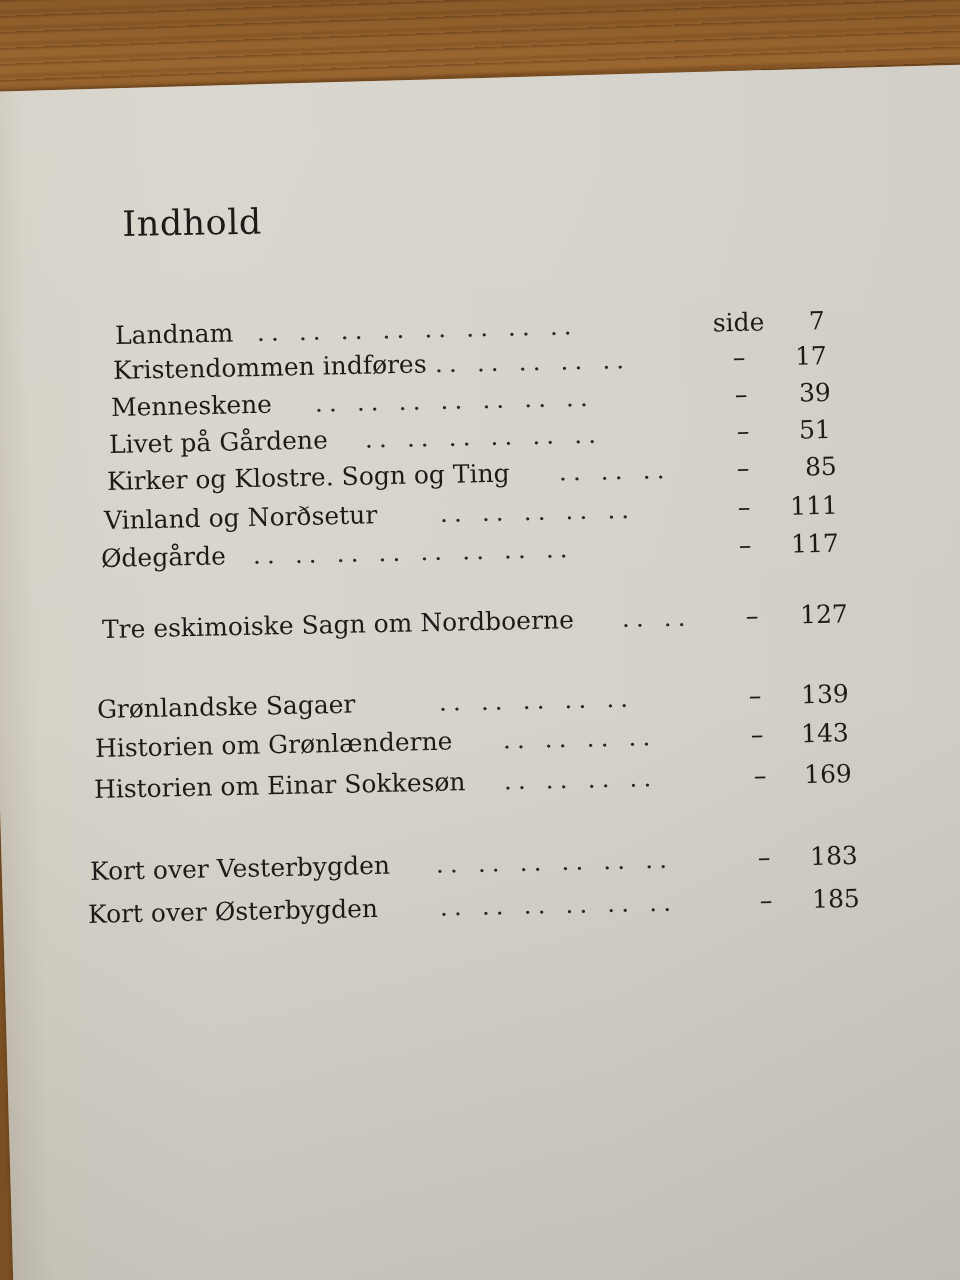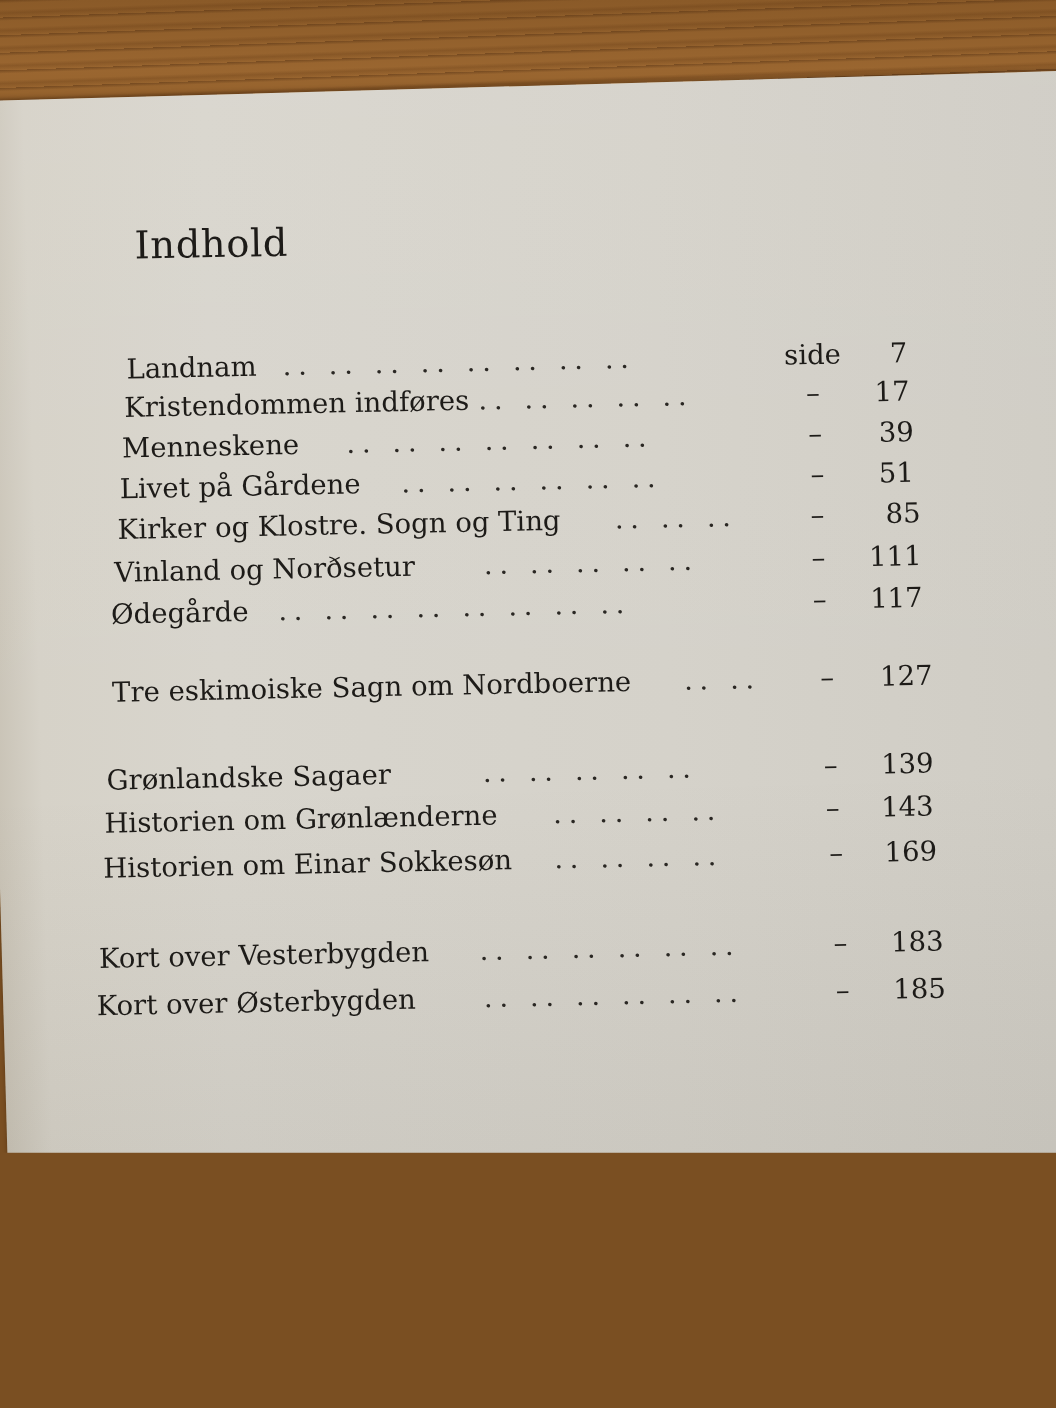--- a/index.html
+++ b/index.html
@@ -6,21 +6,21 @@
       margin: 0;
       padding: 0;
       width: 960px;
       height: 1280px;
       overflow: hidden;
       background: #7a4f22;
     }
     .scene {
       position: relative;
       width: 960px;
-      height: 1048px;
+      height: 1280px;
       overflow: hidden;
     }
     .wood {
       position: absolute;
       left: 0; top: 0;
       width: 960px;
       height: 140px;
       background:
         repeating-linear-gradient(178deg, rgba(60,30,8,0.35) 0px, rgba(60,30,8,0) 3px, rgba(60,30,8,0) 9px, rgba(90,50,15,0.25) 12px, rgba(90,50,15,0) 16px),
         linear-gradient(180deg, #8a5a28 0%, #9a6630 45%, #8c5b27 100%);

